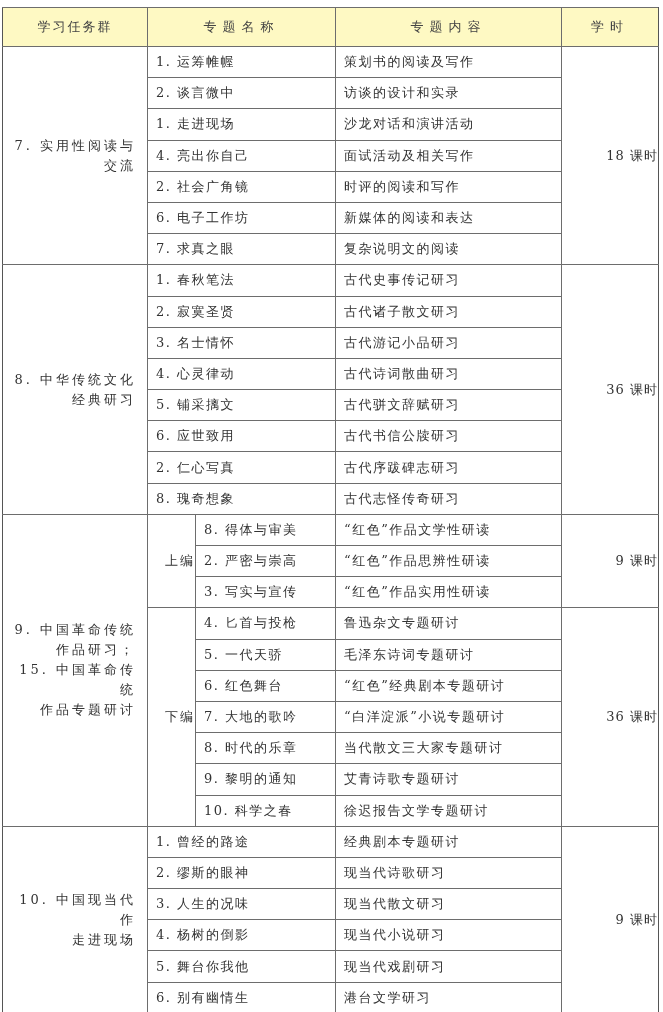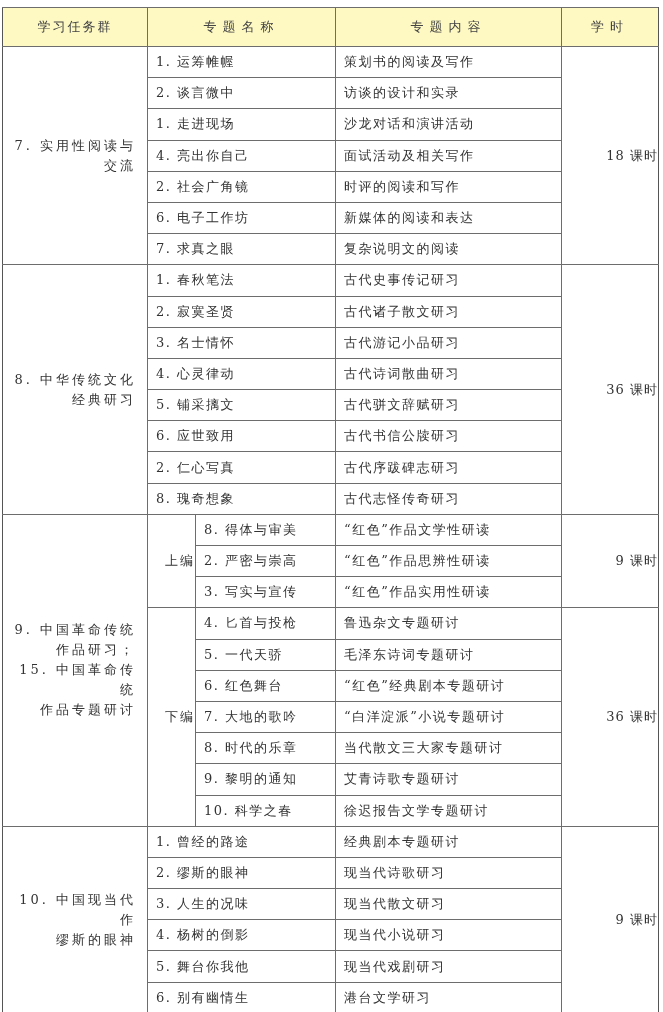--- a/index.html
+++ b/index.html
@@ -159,21 +159,21 @@
           <td class="content">艾青诗歌专题研讨</td>
         </tr>
     <tr>
           <td class="topic">10. 科学之春</td>
           <td class="content">徐迟报告文学专题研讨</td>
         </tr>
 
     <tr>
       <td rowspan="6" class="group outer-left">
         <span>10. 中国现当代作</span>
-        <span class="indent" style="padding-left:30px">缪斯的眼神</span>
+        <span class="indent" style="padding-left:30px">走进现场</span>
       </td>
       <td colspan="2" class="topic">1. 曾经的路途</td>
       <td class="content">经典剧本专题研讨</td>
       <td rowspan="6" class="hours outer-right">9 课时</td>
     </tr>
     <tr>
           <td colspan="2" class="topic">2. 缪斯的眼神</td>
           <td class="content">现当代诗歌研习</td>
         </tr>
     <tr>

